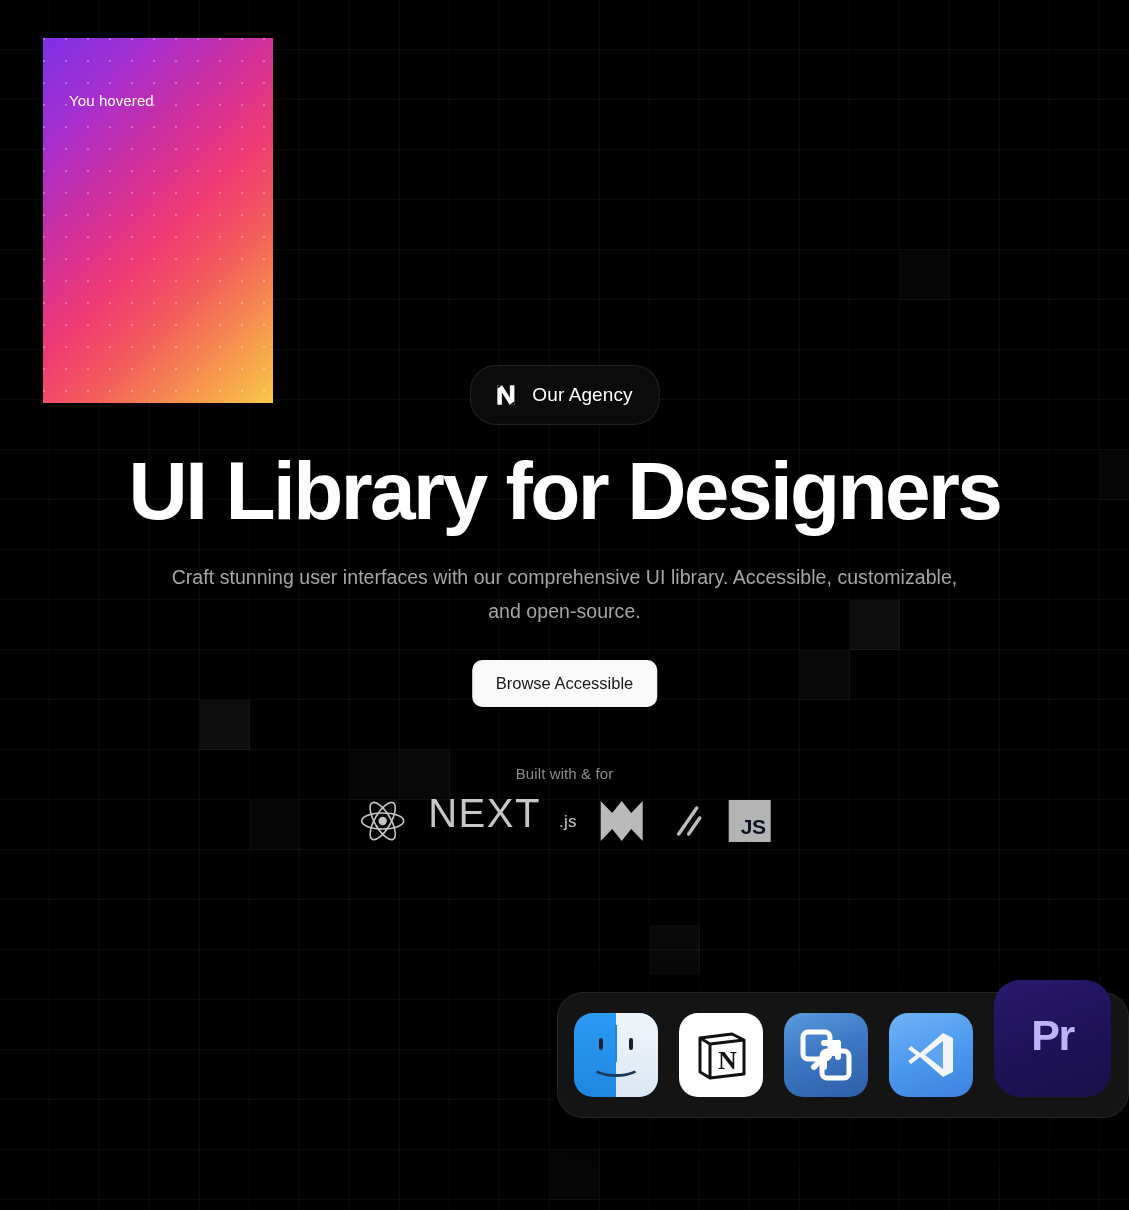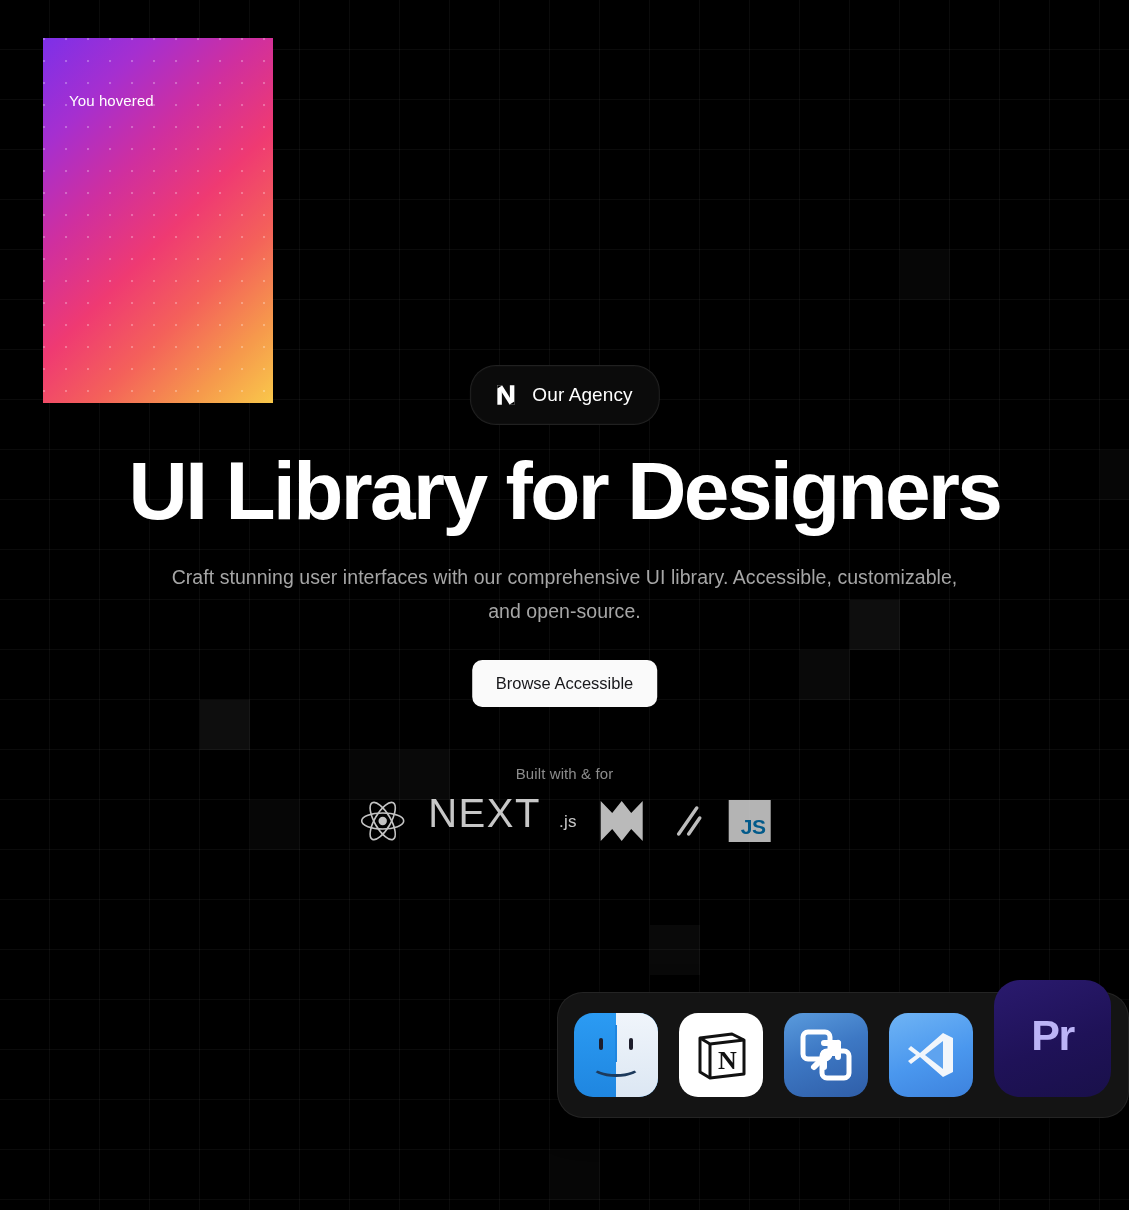--- a/index.html
+++ b/index.html
@@ -214,21 +214,21 @@
   .logo-next .nx-js {
     font-size: 17px;
     font-weight: normal;
     letter-spacing: 0.3px;
     margin-left: 18px;
   }
   .logo-js-badge {
     width: 42px;
     height: 42px;
     background: #d2d2d2;
-    color: #0369a1;
+    color: #0f172a;
     display: flex;
     align-items: flex-end;
     justify-content: flex-end;
     padding: 0 5px 3px 0;
     font-size: 21px;
     font-weight: bold;
     letter-spacing: -0.3px;
   }
 
   

